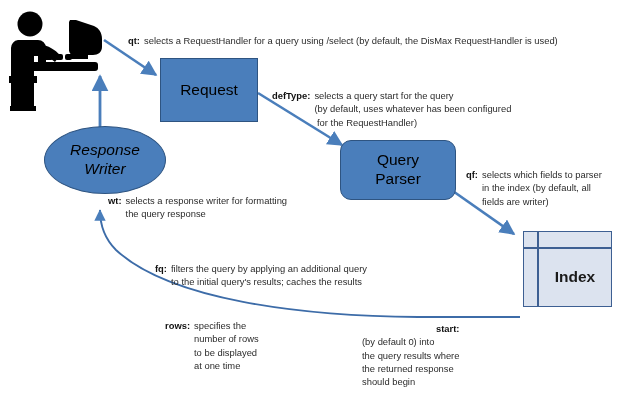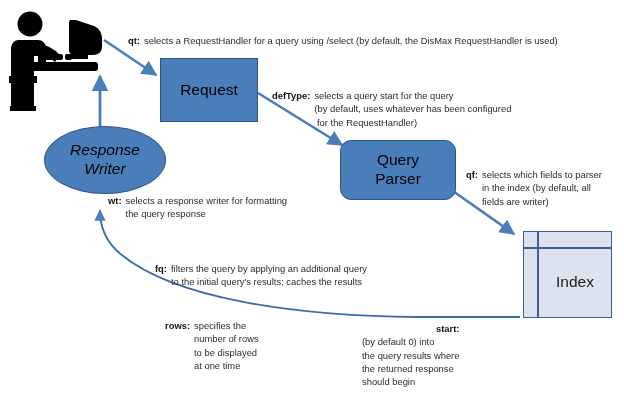--- a/index.html
+++ b/index.html
@@ -162,21 +162,21 @@
   <div class="node node-round" id="query-parser" style="left:340px; top:140px; width:116px; height:60px;">
     <span class="ln">Query</span>
     <span class="ln">Parser</span>
   </div>
 
   <div class="node node-ellipse" id="response-writer" style="left:44px; top:126px; width:122px; height:68px;">
     <span class="ln">Response</span>
     <span class="ln">Writer</span>
   </div>
 
-  <div id="index-node" style="left:523px; top:231px; width:89px; height:87px;">
+  <div id="index-node" style="left:523px; top:231px; width:89px; height:76px;font-weight:bold;">
     <div class="idx-colrule"></div>
     <div class="idx-toprule"></div>
     <div class="idx-label">Index</div>
   </div>
 
   <div class="anno anno-hang" style="left:128px; top:34px;">
     <span class="key">qt:</span>
     <span class="val">selects a RequestHandler for a query using /select (by default, the DisMax RequestHandler is used)</span>
   </div>
 

